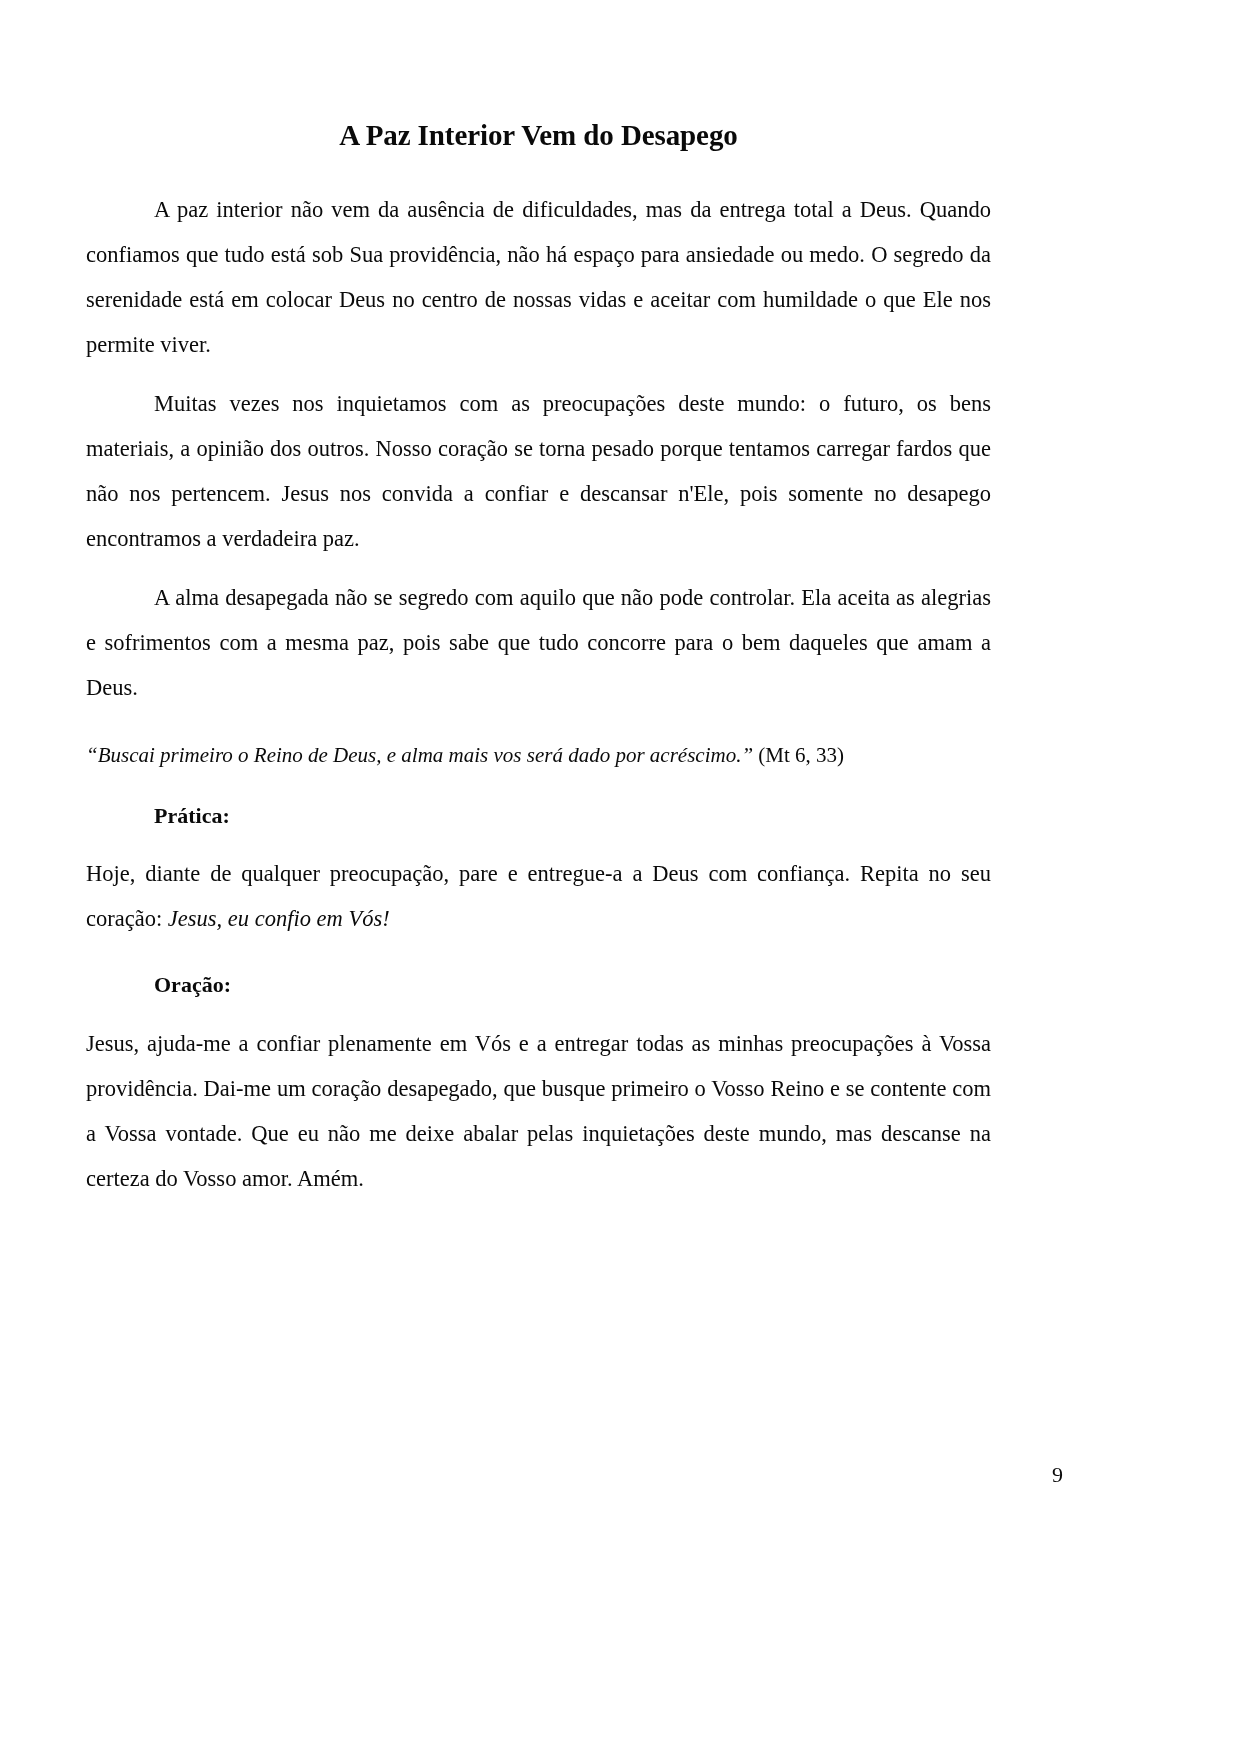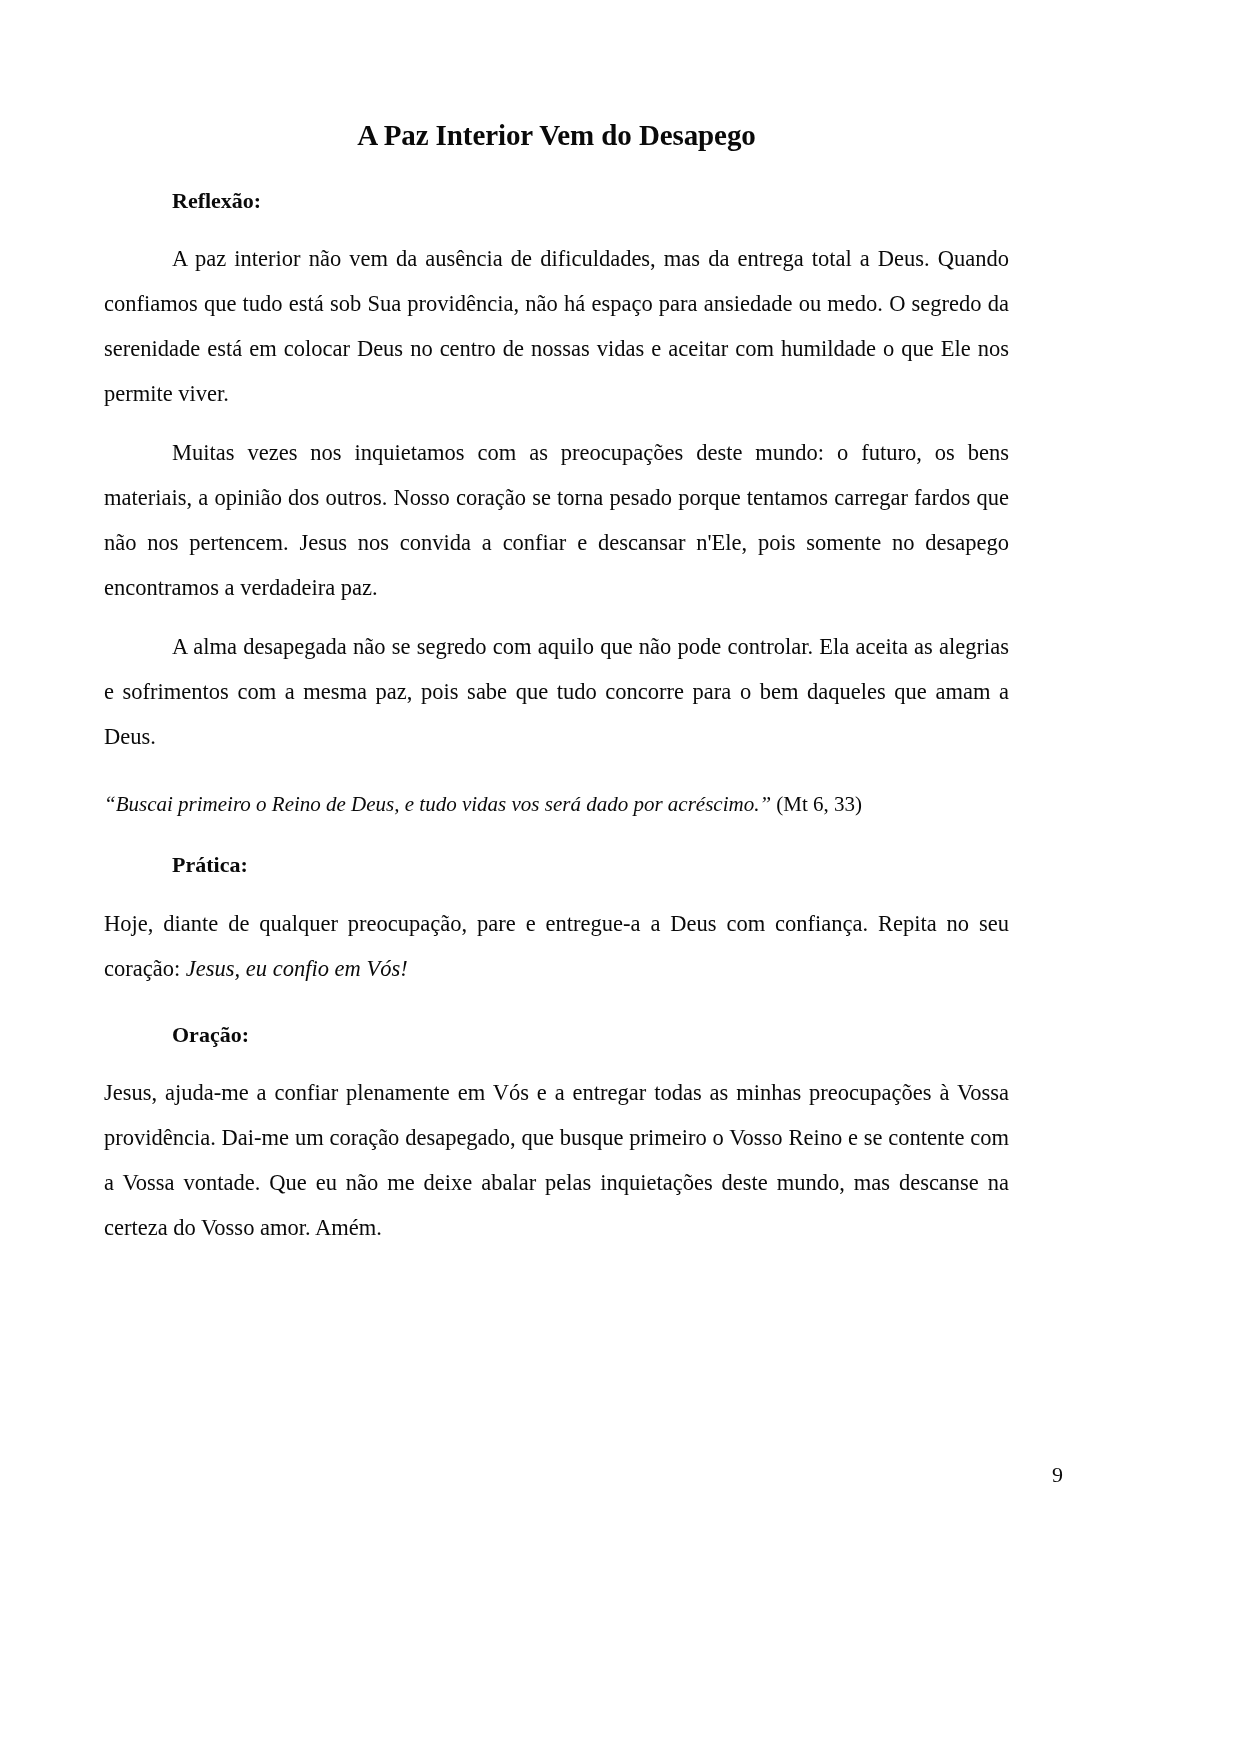--- a/index.html
+++ b/index.html
@@ -13,21 +13,21 @@
     height: 1754px;
     background: #ffffff;
     box-sizing: border-box;
     padding: 0;
     overflow: hidden;
     font-family: "Liberation Serif", "DejaVu Serif", serif;
     color: #0a0a0a;
   }
   .content {
     position: absolute;
-    left: 104px;
+    left: 86px;
     top: 118px;
     width: 905px;
   }
   .doc-title {
     text-align: center;
     font-weight: bold;
     font-size: 29px;
     line-height: 1.2;
     margin: 0 0 34px 0;
     letter-spacing: -0.1px;
@@ -78,33 +78,32 @@
 </style>
 </head>
 <body>
 
 <div class="page">
 
   <div class="content">
 
     <h1 class="doc-title">A Paz Interior Vem do Desapego</h1>
 
-    <div class="section-head">Reflexão:</div>
 
     <p class="body indent">A paz interior não vem da ausência de dificuldades, mas da entrega total a Deus. Quando confiamos que tudo está sob Sua providência, não há espaço para ansiedade ou medo. O segredo da serenidade está em colocar Deus no centro de nossas vidas e aceitar com humildade o que Ele nos permite viver.</p>
 
     <p class="body indent">Muitas vezes nos inquietamos com as preocupações deste mundo: o futuro, os bens materiais, a opinião dos outros. Nosso coração se torna pesado porque tentamos carregar fardos que não nos pertencem. Jesus nos convida a confiar e descansar n'Ele, pois somente no desapego encontramos a verdadeira paz.</p>
 
     <p class="body indent last">A alma desapegada não se segredo com aquilo que não pode controlar. Ela aceita as alegrias e sofrimentos com a mesma paz, pois sabe que tudo concorre para o bem daqueles que amam a Deus.</p>
 
     <div class="gap-md"></div>
 
 
     <p class="verse">
-      <span class="ital">“Buscai primeiro o Reino de Deus, e tudo vidas vos será dado por acréscimo.”</span><span class="roman"> (Mt 6, 33)</span>
+      <span class="ital">“Buscai primeiro o Reino de Deus, e alma mais vos será dado por acréscimo.”</span><span class="roman"> (Mt 6, 33)</span>
     </p>
 
     <div class="gap-sm"></div>
 
     <div class="section-head">Prática:</div>
 
     <p class="body">
       <span>Hoje, diante de qualquer preocupação, pare e entregue-a a Deus com confiança. Repita no seu coração: </span><span class="ital">Jesus, eu confio em Vós!</span>
     </p>
 

